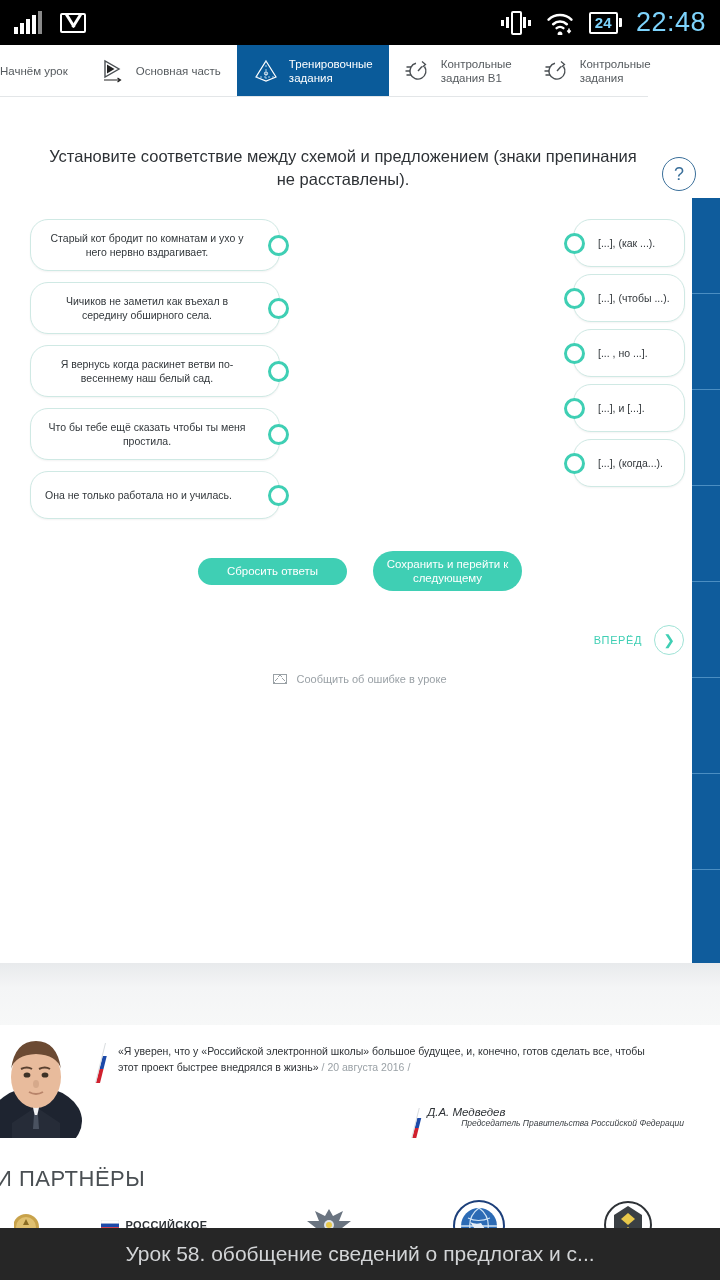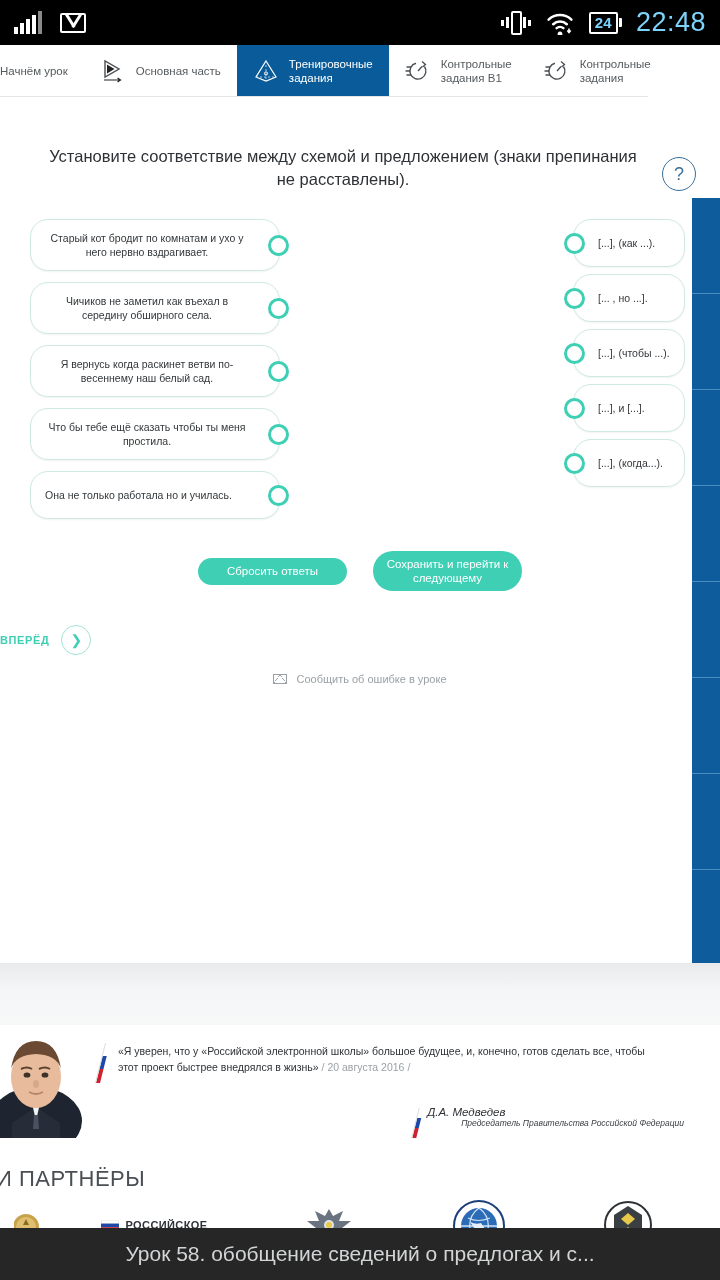--- a/index.html
+++ b/index.html
@@ -101,22 +101,22 @@
 
   
   .btn-row { display: flex; justify-content: center; align-items: center;
              gap: 26px; margin-top: 22px; }
   .btn { background: #3fcfb4; color: #ffffff; border: none; border-radius: 22px;
          font-size: 11.5px; line-height: 14px; text-align: center; }
   .btn-reset { width: 149px; height: 27px; line-height: 27px; }
   .btn-save  { width: 149px; height: 40px; display:flex; align-items:center;
                justify-content:center; padding: 0 8px; }
 
-  .forward-row { display:flex; align-items:center; 
-                 gap: 12px; padding-right: 36px; margin-top: 34px; font-weight: bold; }
+  .forward-row { display:flex; align-items:center; justify-content:flex-end;
+                 gap: 12px; padding-right: 36px; margin-top: 34px; }
   .forward-label { color: #3fcfb4; font-size: 11px; letter-spacing: .6px; }
   .forward-circle { width: 30px; height: 30px; border-radius: 50%;
                     border: 1.5px solid #9fe3d6; display:flex; align-items:center;
                     justify-content:center; color:#3fcfb4; font-size: 14px; }
 
   .report-row { display:flex; align-items:center; justify-content:center;
                 gap: 9px; margin-top: 18px; color:#9aa1a6; font-size: 11px; }
   .mail-glyph { width: 14px; height: 10px; border: 1px solid #9aa1a6; position: relative; }
   .mail-glyph::before { content:""; position:absolute; left:0; top:0; width:100%; height:100%;
        background: linear-gradient(to bottom right, transparent 46%, #9aa1a6 46%, #9aa1a6 52%, transparent 52%),
@@ -297,25 +297,25 @@
         </div>
       </div>
 
       <div class="col-right">
         <div class="card right" style="margin-bottom:7px;">
           <span class="dot"></span>
           <span class="card-text">[...], (как ...).</span>
         </div>
         <div class="card right" style="margin-bottom:7px;">
           <span class="dot"></span>
+          <span class="card-text">[...], (чтобы ...).</span>
+        </div>
+        <div class="card right" style="margin-bottom:7px;">
+          <span class="dot"></span>
           <span class="card-text">[... , но ...].</span>
-        </div>
-        <div class="card right" style="margin-bottom:7px;">
-          <span class="dot"></span>
-          <span class="card-text">[...], (чтобы ...).</span>
         </div>
         <div class="card right" style="margin-bottom:7px;">
           <span class="dot"></span>
           <span class="card-text">[...], и [...].</span>
         </div>
         <div class="card right" style="margin-bottom:7px;">
           <span class="dot"></span>
           <span class="card-text">[...], (когда...).</span>
         </div>
       </div>

